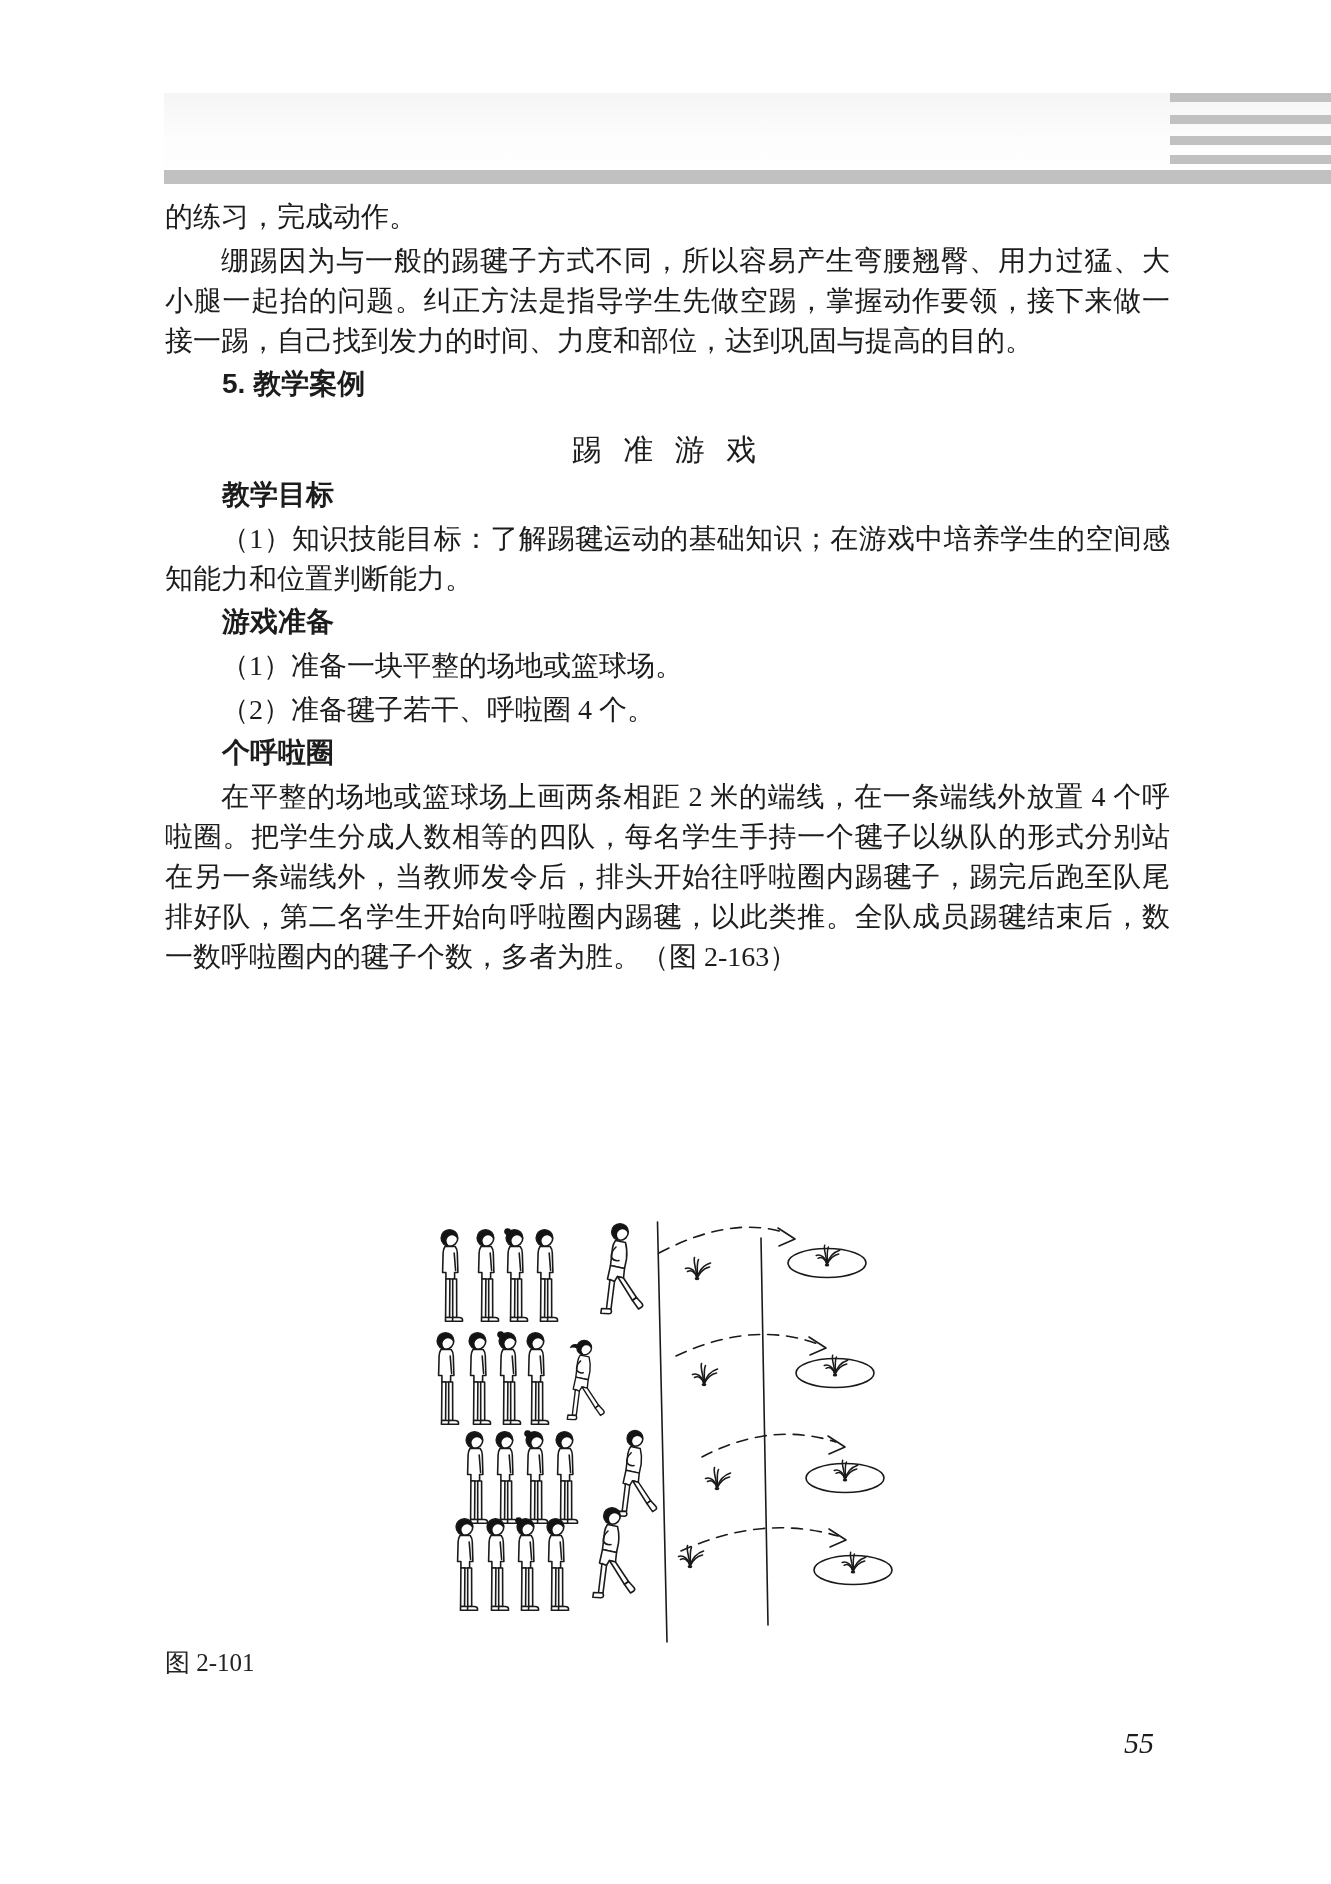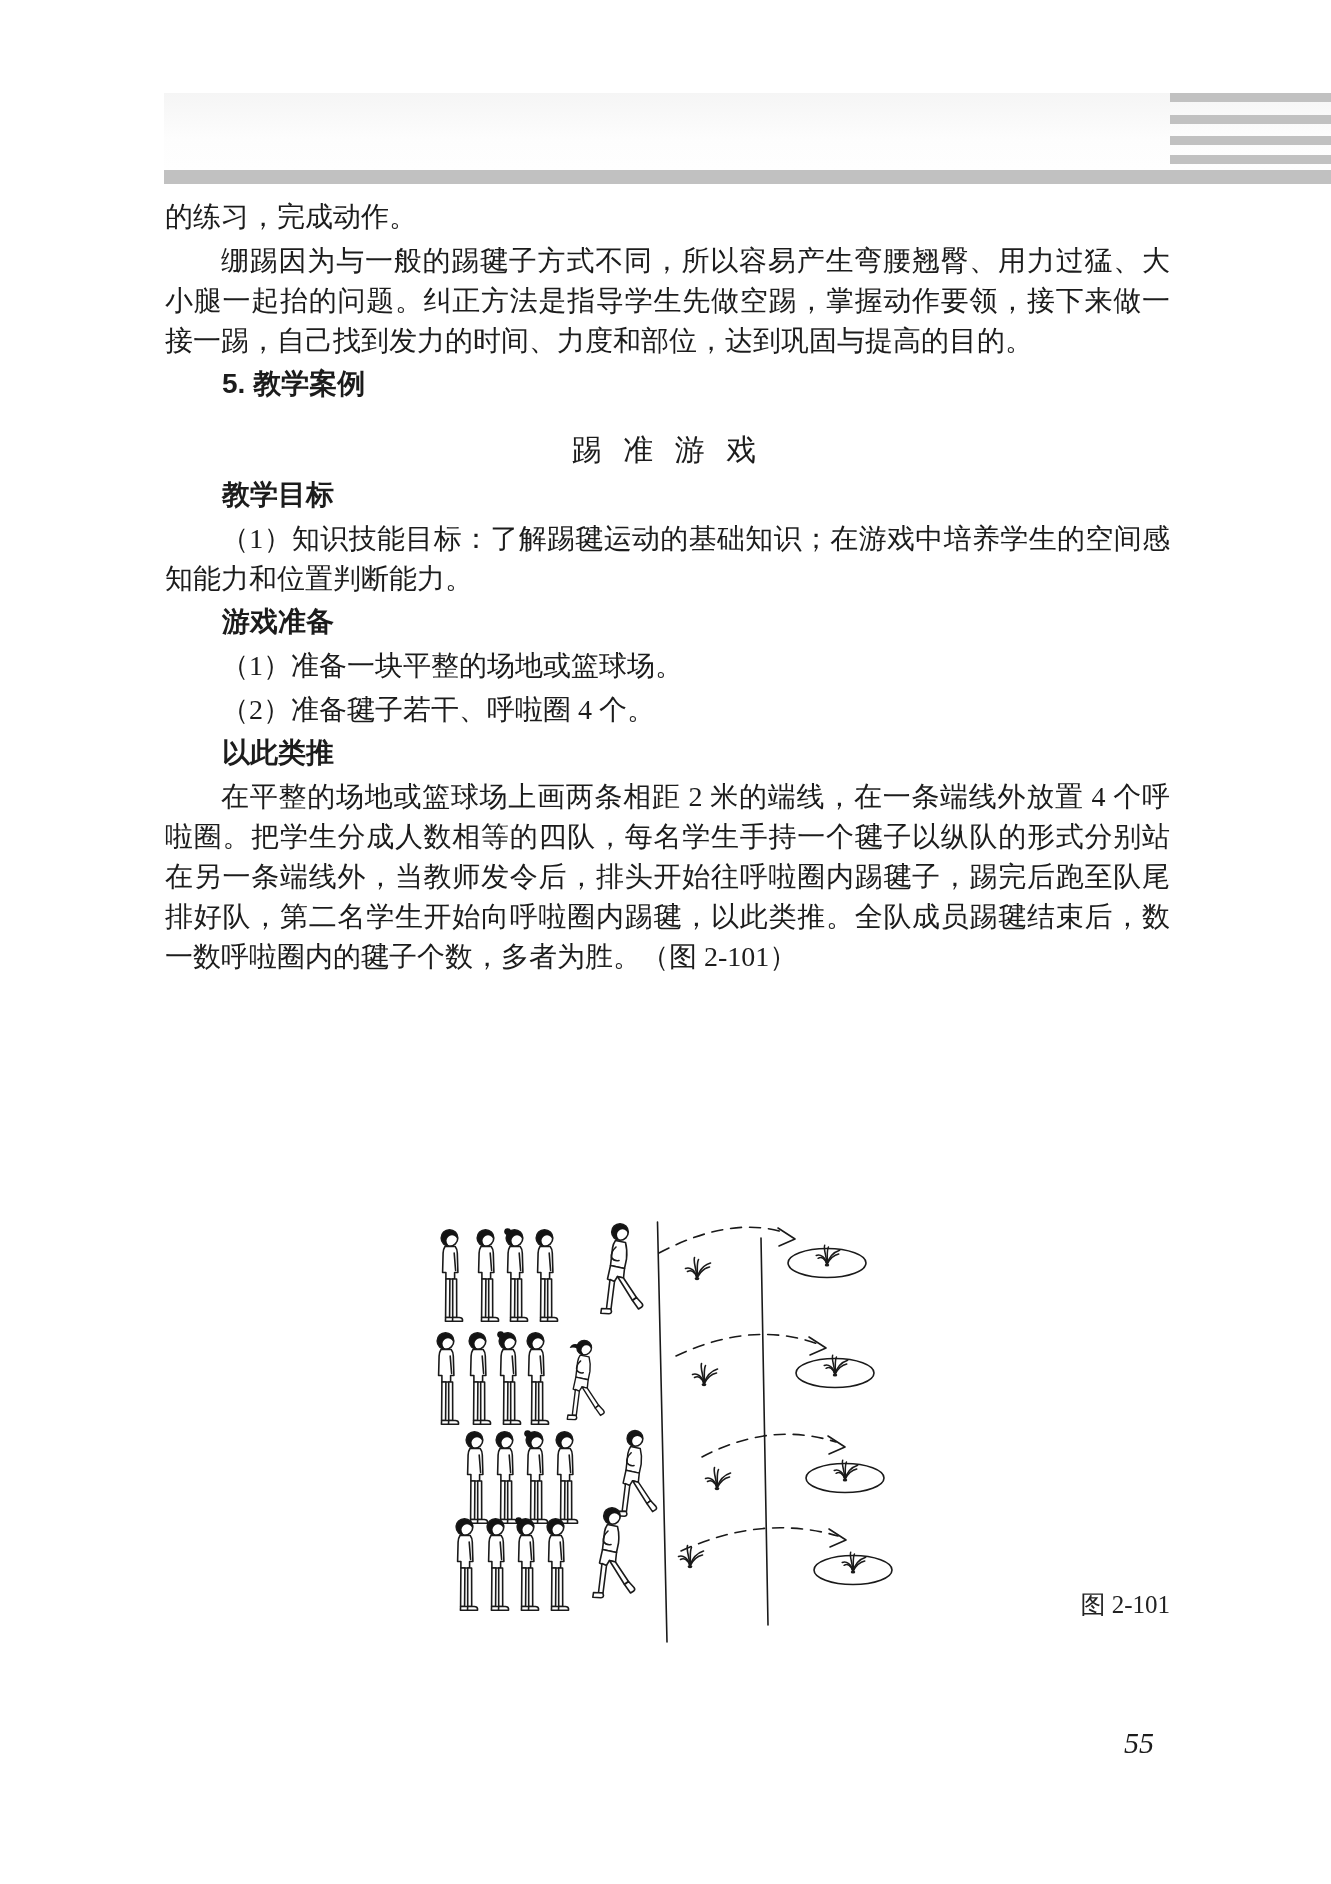--- a/index.html
+++ b/index.html
@@ -18,22 +18,22 @@
     font-size:28px;line-height:40px;text-align:justify;text-justify:inter-character;}
   .para{margin:4px 0 0;text-indent:56px;}
   .para.cont{margin-top:0;text-indent:0;}
   .para.gap{margin-top:13px;}
   .hd{margin:3px 0 0;font-family:"Liberation Sans","DejaVu Sans",sans-serif;
     font-weight:700;font-size:28px;line-height:40px;text-indent:57px;text-align:left;}
   .game-title{margin:24px 0 0;font-weight:400;font-size:30px;line-height:44px;
     text-align:center;text-indent:0;letter-spacing:7px;}
   
   .figure-svg{position:absolute;left:420px;top:1205px;}
-  .fig-caption{position:absolute;left:165px;top:1588px;width:1005px;
-    text-align:right;font-size:25px;line-height:34px;color:#222;}
+  .fig-caption{position:absolute;left:165px;top:1646px;width:1005px;
+    text-align:left;font-size:25px;line-height:34px;color:#222;}
   
   .pageno{position:absolute;left:1124px;top:1726px;font-size:30px;font-style:italic;color:#1c1c1c;}
 </style>
 </head>
 <body>
 
 <div class="page">
 
   <div class="hdr-band"></div>
   <div class="hdr-bar"></div>
@@ -45,22 +45,22 @@
   <main class="content">
     <p class="para cont">的练习，完成动作。</p>
     <p class="para">绷踢因为与一般的踢毽子方式不同，所以容易产生弯腰翘臀、用力过猛、大小腿一起抬的问题。纠正方法是指导学生先做空踢，掌握动作要领，接下来做一接一踢，自己找到发力的时间、力度和部位，达到巩固与提高的目的。</p>
     <h3 class="hd">5. 教学案例</h3>
     <div class="game-title">踢 准 游 戏</div>
     <h4 class="hd">教学目标</h4>
     <p class="para">（1）知识技能目标：了解踢毽运动的基础知识；在游戏中培养学生的空间感知能力和位置判断能力。</p>
     <h4 class="hd">游戏准备</h4>
     <p class="para">（1）准备一块平整的场地或篮球场。</p>
     <p class="para">（2）准备毽子若干、呼啦圈 4 个。</p>
-    <h4 class="hd">以此类推</h4>
-    <p class="para">在平整的场地或篮球场上画两条相距 2 米的端线，在一条端线外放置 4 个呼啦圈。把学生分成人数相等的四队，每名学生手持一个毽子以纵队的形式分别站在另一条端线外，当教师发令后，排头开始往呼啦圈内踢毽子，踢完后跑至队尾排好队，第二名学生开始向呼啦圈内踢毽，以此类推。全队成员踢毽结束后，数一数呼啦圈内的毽子个数，多者为胜。（图 2-101）</p>
+    <h4 class="hd">个呼啦圈</h4>
+    <p class="para">在平整的场地或篮球场上画两条相距 2 米的端线，在一条端线外放置 4 个呼啦圈。把学生分成人数相等的四队，每名学生手持一个毽子以纵队的形式分别站在另一条端线外，当教师发令后，排头开始往呼啦圈内踢毽子，踢完后跑至队尾排好队，第二名学生开始向呼啦圈内踢毽，以此类推。全队成员踢毽结束后，数一数呼啦圈内的毽子个数，多者为胜。（图 2-163）</p>
   </main>
 
   <svg class="figure-svg" width="480" height="450" viewBox="420 1205 480 450" stroke="#1a1a1a" stroke-width="1.6" stroke-linecap="round" stroke-linejoin="round" fill="none">
     <defs>
       <g id="stander">
         <circle cx="15.5" cy="11" r="8.3" fill="#131313" stroke="none"></circle>
         <circle cx="18" cy="13.8" r="5.5" fill="#ffffff" stroke="none"></circle>
         <circle cx="15.5" cy="11" r="8.3"></circle>
         <path d="M11,19.5 Q9.3,22 9.1,26 L8.6,45.5 L11.9,45.5 L11.9,52 L20.6,52 L20.6,45.5 L23.9,45.5 L23.3,26 Q23.1,21.8 21.2,19.5 Z" fill="#ffffff"></path>
         <path d="M20.2,26 L21.6,43.5"></path>

